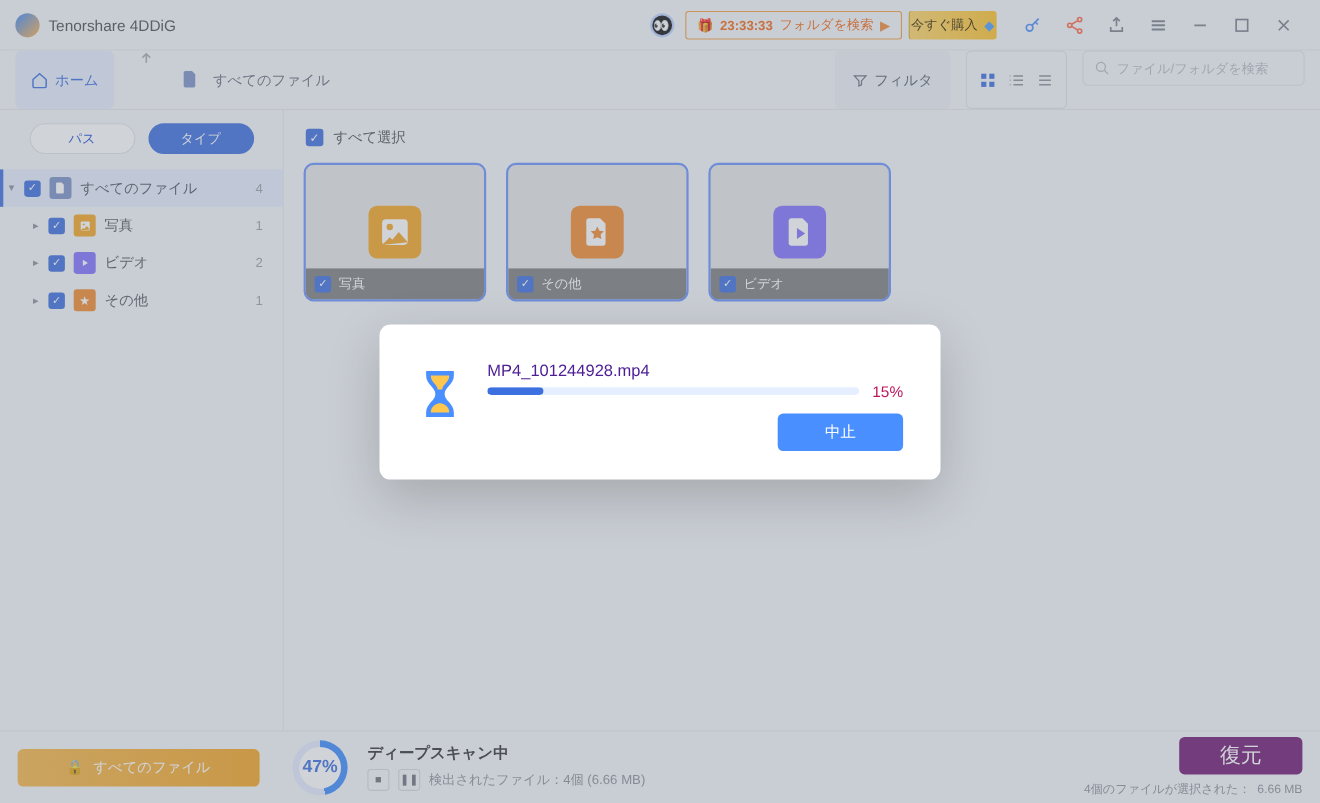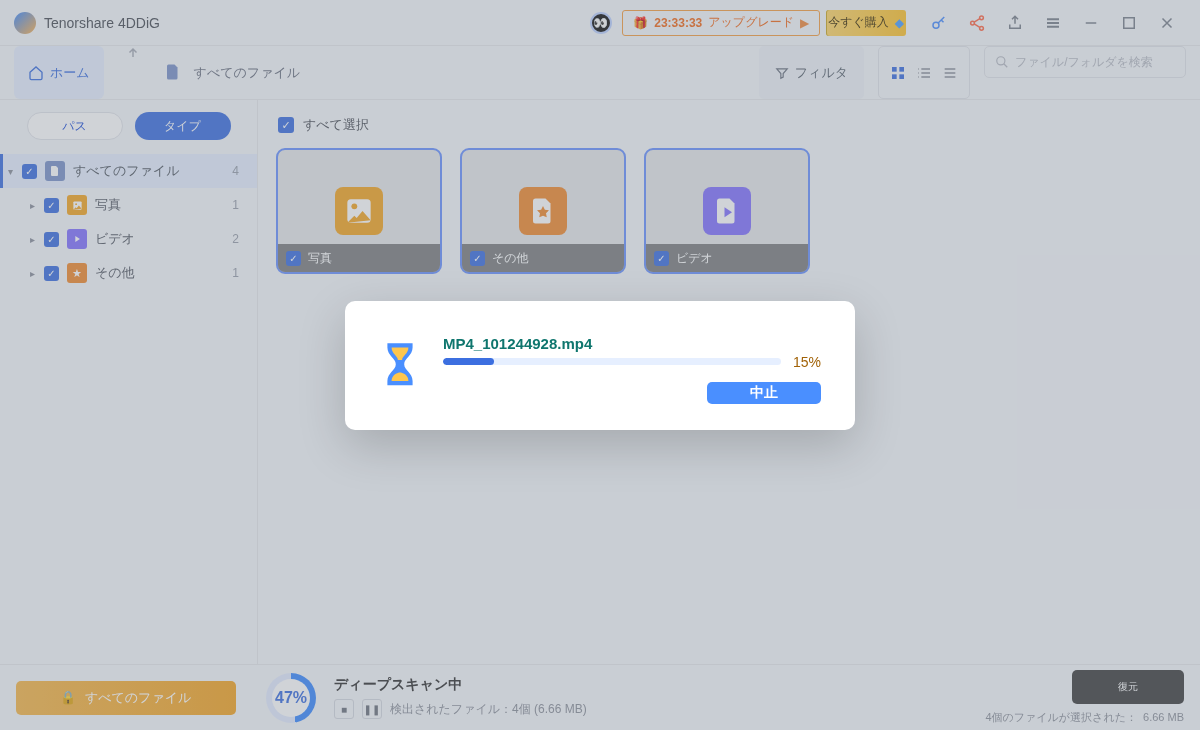--- a/index.html
+++ b/index.html
@@ -75,52 +75,52 @@
 .upgrade-btn { width:220px; height:34px; background:linear-gradient(90deg,#f6b74a,#f5a523); color:#fff; border-radius:5px; display:flex; align-items:center; justify-content:center; font-size:13px; cursor:pointer; margin-right:30px; }
 .upgrade-btn .lock{ margin-right:8px; }
 .scan-ring { width:50px; height:50px; border-radius:50%; position:relative; margin-right:18px; }
 .scan-ring .ring { width:50px; height:50px; border-radius:50%; background:conic-gradient(#3c8bff 0% 47%, #e4ecff 47% 100%); display:flex; align-items:center; justify-content:center; }
 .scan-ring .inner { width:38px; height:38px; border-radius:50%; background:#fff; display:flex; align-items:center; justify-content:center; font-size:16px; font-weight:700; color:#3c6fe0; }
 .scan-text { display:flex; flex-direction:column; }
 .scan-title { font-size:14px; color:#333; font-weight:600; margin-bottom:5px; }
 .scan-row { display:flex; align-items:center; font-size:12px; color:#8d929c; }
 .sq-btn { width:20px; height:20px; border:1px solid #d5d9e0; border-radius:3px; display:flex; align-items:center; justify-content:center; margin-right:8px; color:#6d737e; font-size:10px; cursor:pointer; }
 .footer .spacer{flex:1;}
-.recover-btn { width:112px; height:34px; background:#404040; color:#fff; border-radius:5px; display:flex; align-items:center; justify-content:center; font-size:10px; cursor:pointer; margin-bottom:6px;}
+.recover-btn { width:112px; height:34px; background:#701a75; color:#fff; border-radius:5px; display:flex; align-items:center; justify-content:center; font-size:19px; cursor:pointer; margin-bottom:6px;}
 .footer-right{ display:flex; flex-direction:column; align-items:flex-end; }
 .selected-text{ font-size:11px; color:#8d929c; }
 
 
 .shade { position:absolute; inset:0; background:rgba(120,128,140,0.35); display:flex; align-items:center; justify-content:center; z-index:50; }
 .modal { width:510px; background:#fff; border-radius:10px; box-shadow:0 16px 48px rgba(0,0,0,0.18); padding:34px 34px 26px; display:flex; }
 .hourglass { width:42px; height:48px; margin-right:22px; margin-top:4px; }
 .modal-body { flex:1; }
-.modal-file { font-size:15px; color:#0f766e; font-weight:700; margin-bottom:2px; }
+.modal-file { font-size:15px; color:#4c1d95; font-weight:400; margin-bottom:2px; }
 .pbar-row { display:flex; align-items:center; margin-bottom:12px; }
 .pbar { flex:1; height:7px; background:#e6efff; border-radius:4px; overflow:hidden; margin-right:12px; }
 .pbar .fill { height:100%; background:#3c6fe0; width:15%; border-radius:4px;}
-.pcent { color:#a16207; font-size:14px; font-weight:500; }
+.pcent { color:#be185d; font-size:14px; font-weight:500; }
 .wait-text { font-size:12px; color:#9aa0ac; margin-bottom:20px; }
 .modal-actions { display:flex; justify-content:flex-end; }
-.stop-btn { width:114px; height:22px; background:#4a8fff; color:#fff; border-radius:5px; display:flex; align-items:center; justify-content:center; font-size:14px; cursor:pointer;font-weight:bold; }
+.stop-btn { width:114px; height:34px; background:#4a8fff; color:#fff; border-radius:5px; display:flex; align-items:center; justify-content:center; font-size:14px; cursor:pointer; }
 
 svg { display:block; }
 </style>
 </head>
 <body>
 
 <div class="titlebar">
   <div class="logo"></div>
   <div class="app-title">Tenorshare 4DDiG</div>
   <div class="spacer"></div>
   <div class="promo-robot">👀</div>
   <div class="promo-timer">
     <span class="gift">🎁</span>
     <span class="time">23:33:33</span>
-    <span>アップグレード</span>
+    <span>フォルダを検索</span>
     <span class="arrow">▶</span>
   </div>
   <div class="buy-now">
     <span>今すぐ購入</span>
     <span class="diamond">◆</span>
   </div>
   <div class="tb-icon" style="color:#4a8fff">
       <svg viewBox="0 0 24 24" fill="none" stroke="currentColor" stroke-width="2">
         <circle cx="8" cy="15" r="4"></circle>
         <path d="M10.9 12.1L19 4M15 8l3 3"></path>

